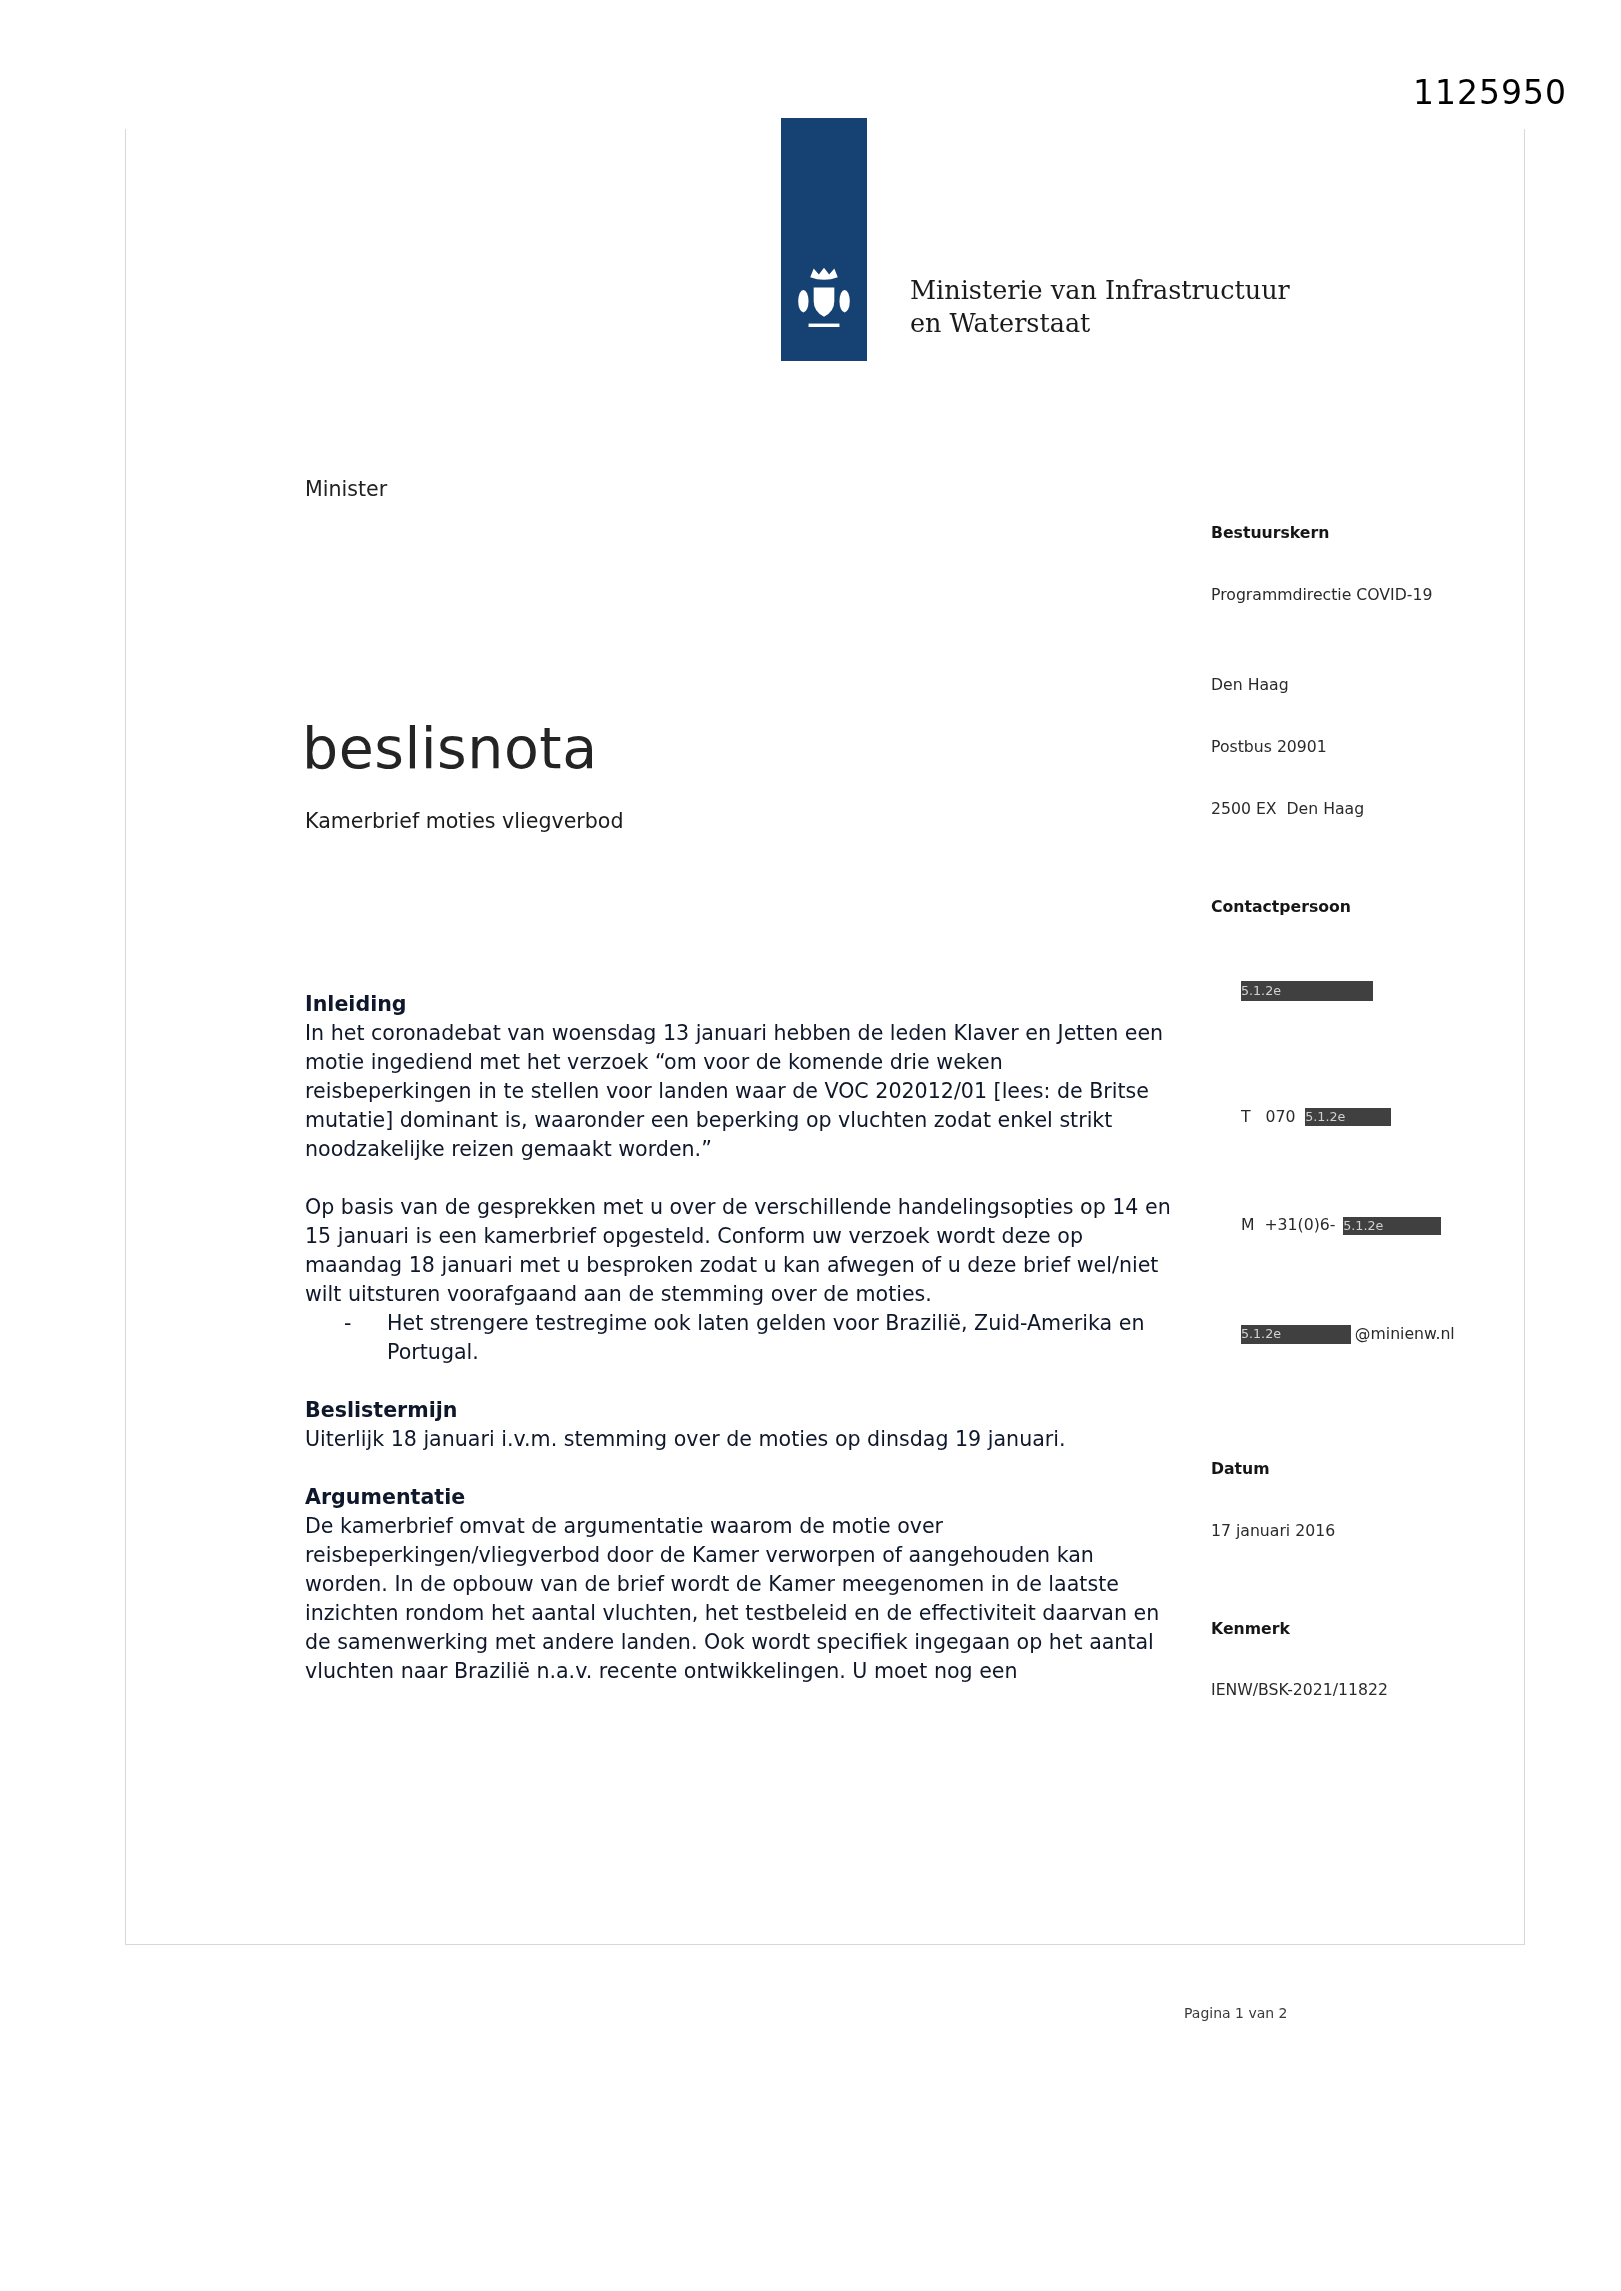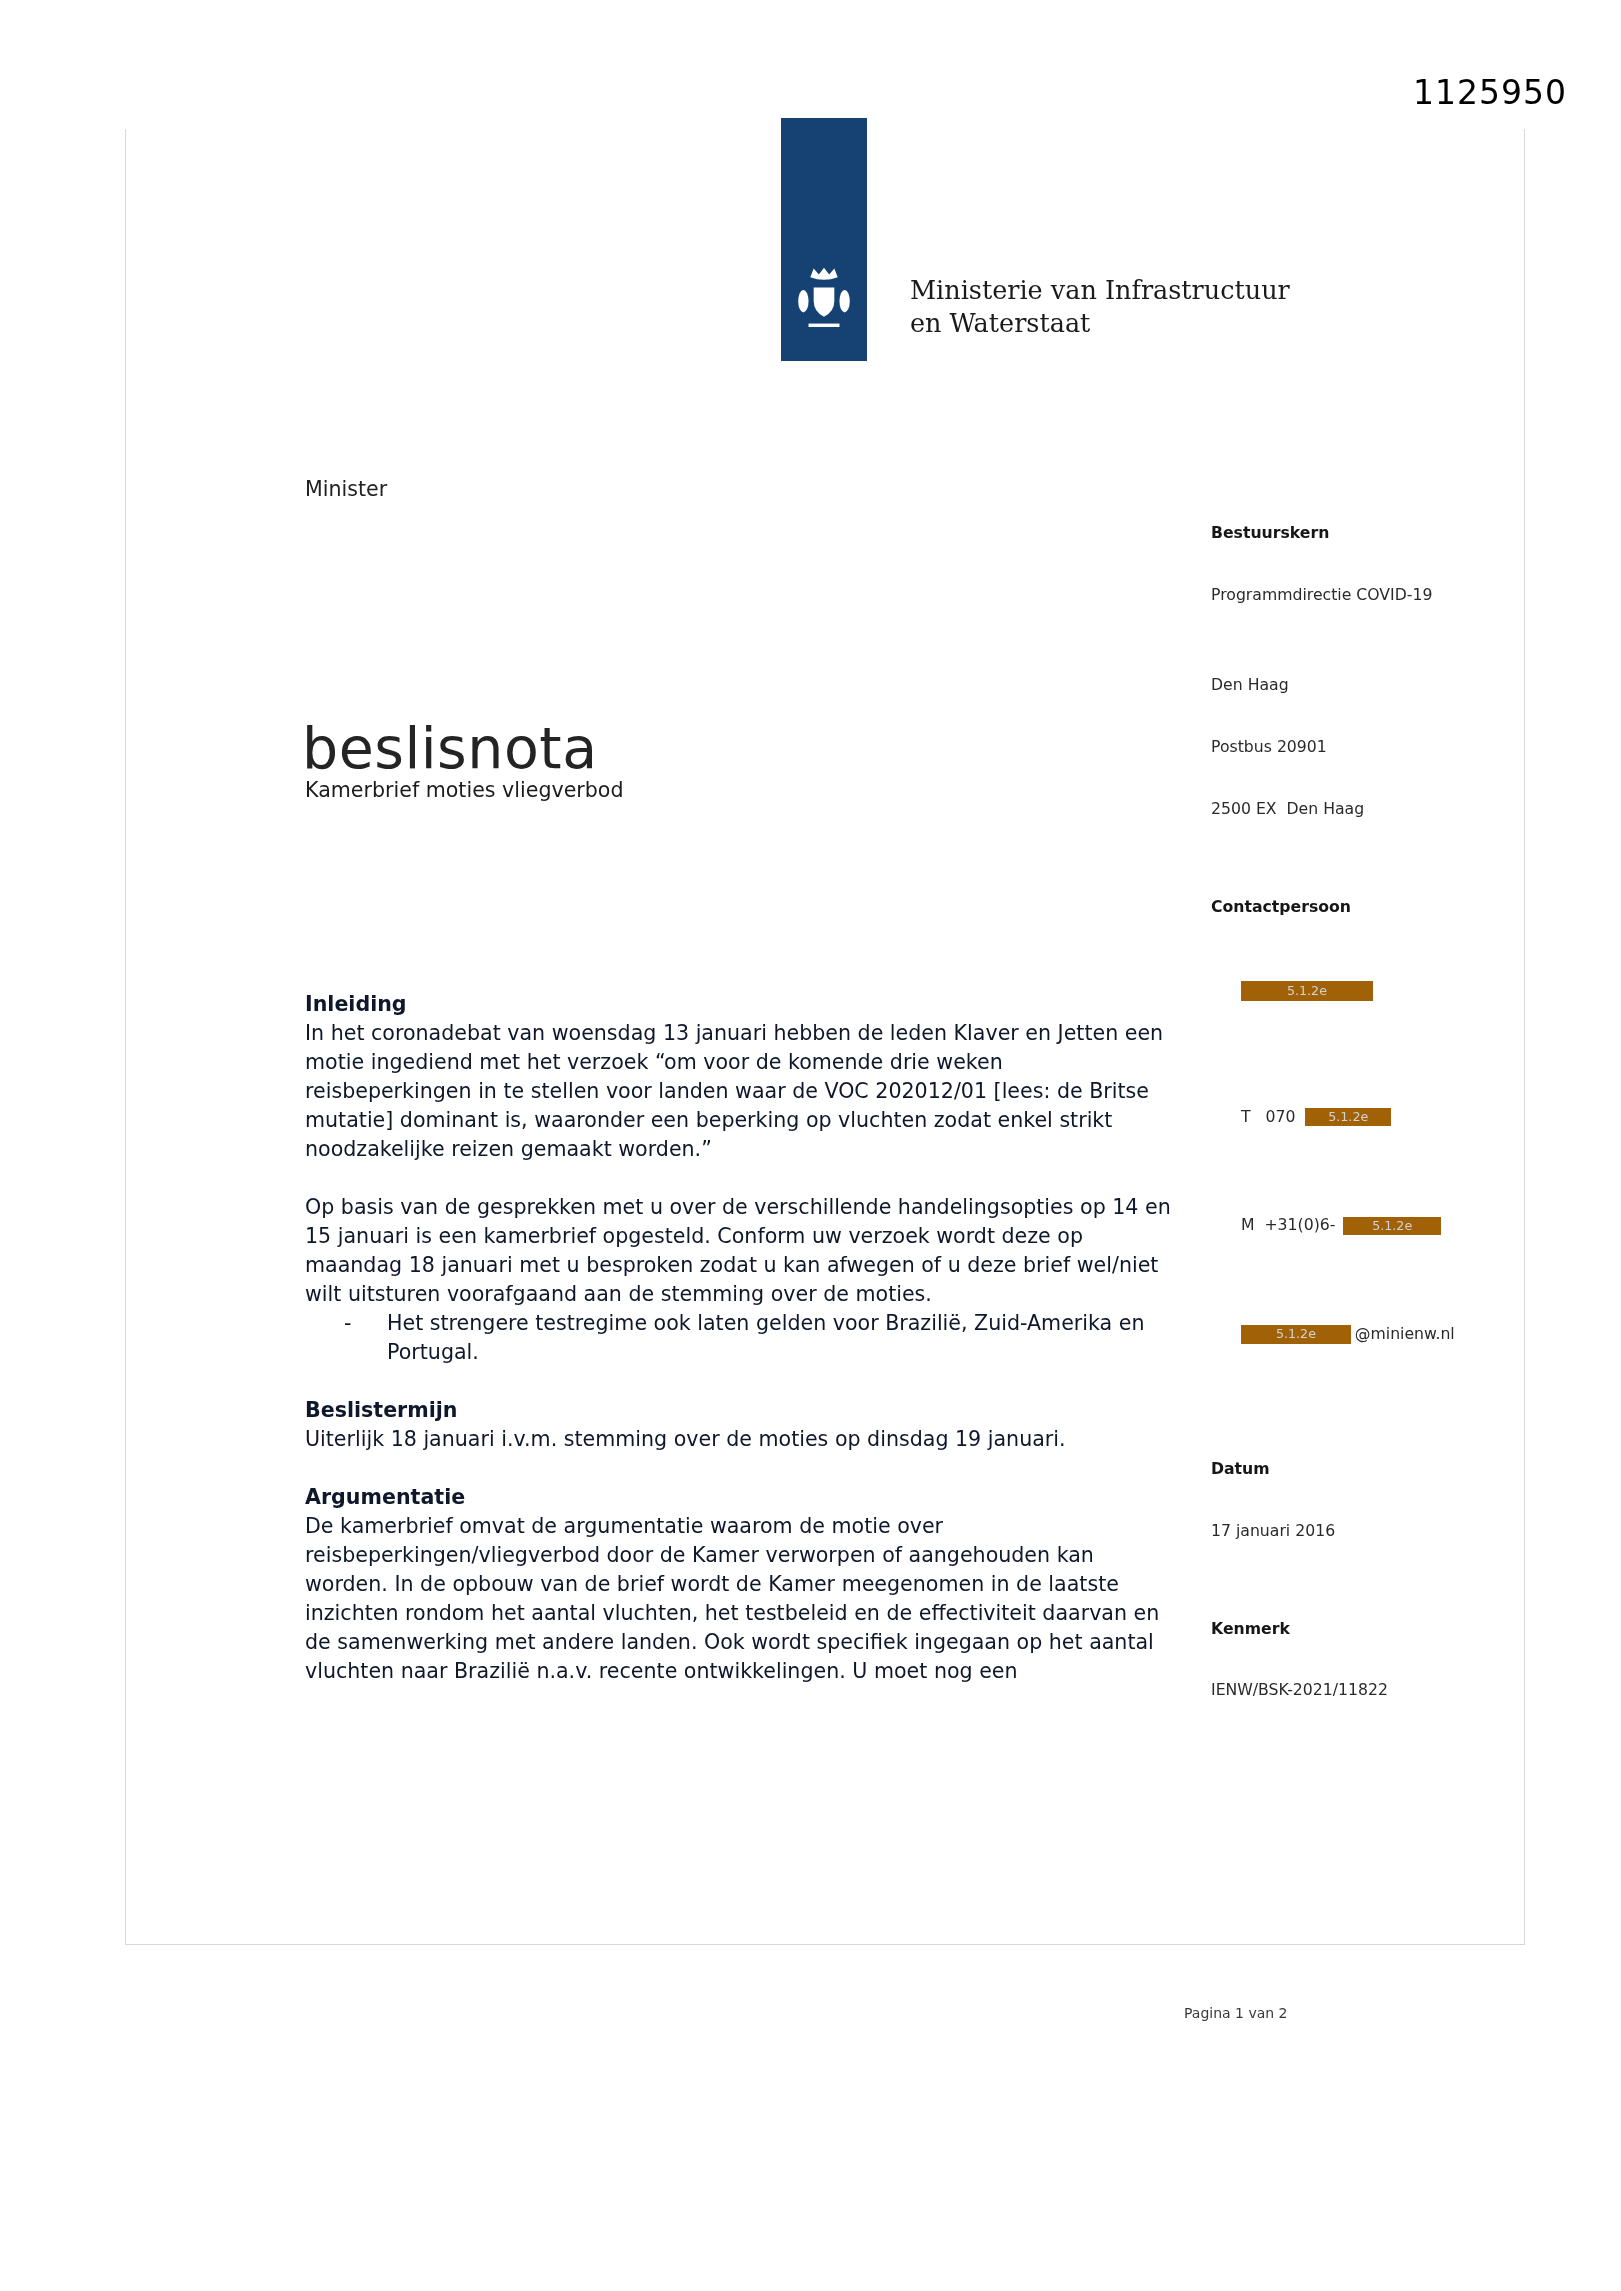--- a/index.html
+++ b/index.html
@@ -28,34 +28,34 @@
   .sidebar {
     position:absolute; left:1211px; top:482px; width:333px;
     font-size:15.7px; line-height:20.6px; color:#2a2a2a; white-space:pre-wrap;
   }
   .sidebar .label { font-weight:bold; color:#161616; }
   .sb-gap-sm { margin-bottom:7.8px; }
   .sb-gap-md { margin-bottom:15.7px; }
   .sb-gap-lg { margin-bottom:29px; }
   .contact-line { line-height:22.5px; }
   .redaction {
-    display:inline-block; background:#a16207; color:#d2d2d2; font-size:12.7px;
-    text-align:center; line-height:18.6px; height:18.6px; vertical-align:middle;
+    display:inline-block; background:#404040; color:#d2d2d2; font-size:12.7px;
+    line-height:18.6px; height:18.6px; vertical-align:middle;
     white-space:nowrap; overflow:hidden;
   }
   .redaction.standalone { width:132px; height:19.6px; line-height:19.6px; margin-top:2px; }
   .redaction.bar-t { width:86px; margin-left:9.8px; }
   .redaction.bar-m { width:98px; margin-left:7.8px; }
   .redaction.bar-email { width:110px; margin-right:3.9px; }
 
   .title {
     position:absolute; left:302px; top:715px; font-size:57px; color:#242424;
     font-weight:normal; letter-spacing:0.5px;
   }
-  .subtitle { position:absolute; left:305px; top:778px; font-size:20.6px; color:#1c1c1c; }
+  .subtitle { position:absolute; left:305px; top:809px; font-size:20.6px; color:#1c1c1c; }
 
   .body-col {
     position:absolute; left:305px; top:990px; width:866px;
     font-size:20.6px; line-height:29px; color:#0f172a; text-align:left;
   }
   .body-col .heading { font-weight:bold; }
   .body-col .mt { margin-top:29px; }
   ul.dash { list-style:none; }
   ul.dash li { position:relative; padding-left:82px; }
   ul.dash li::before { content:"-"; position:absolute; left:39px; top:0; }

